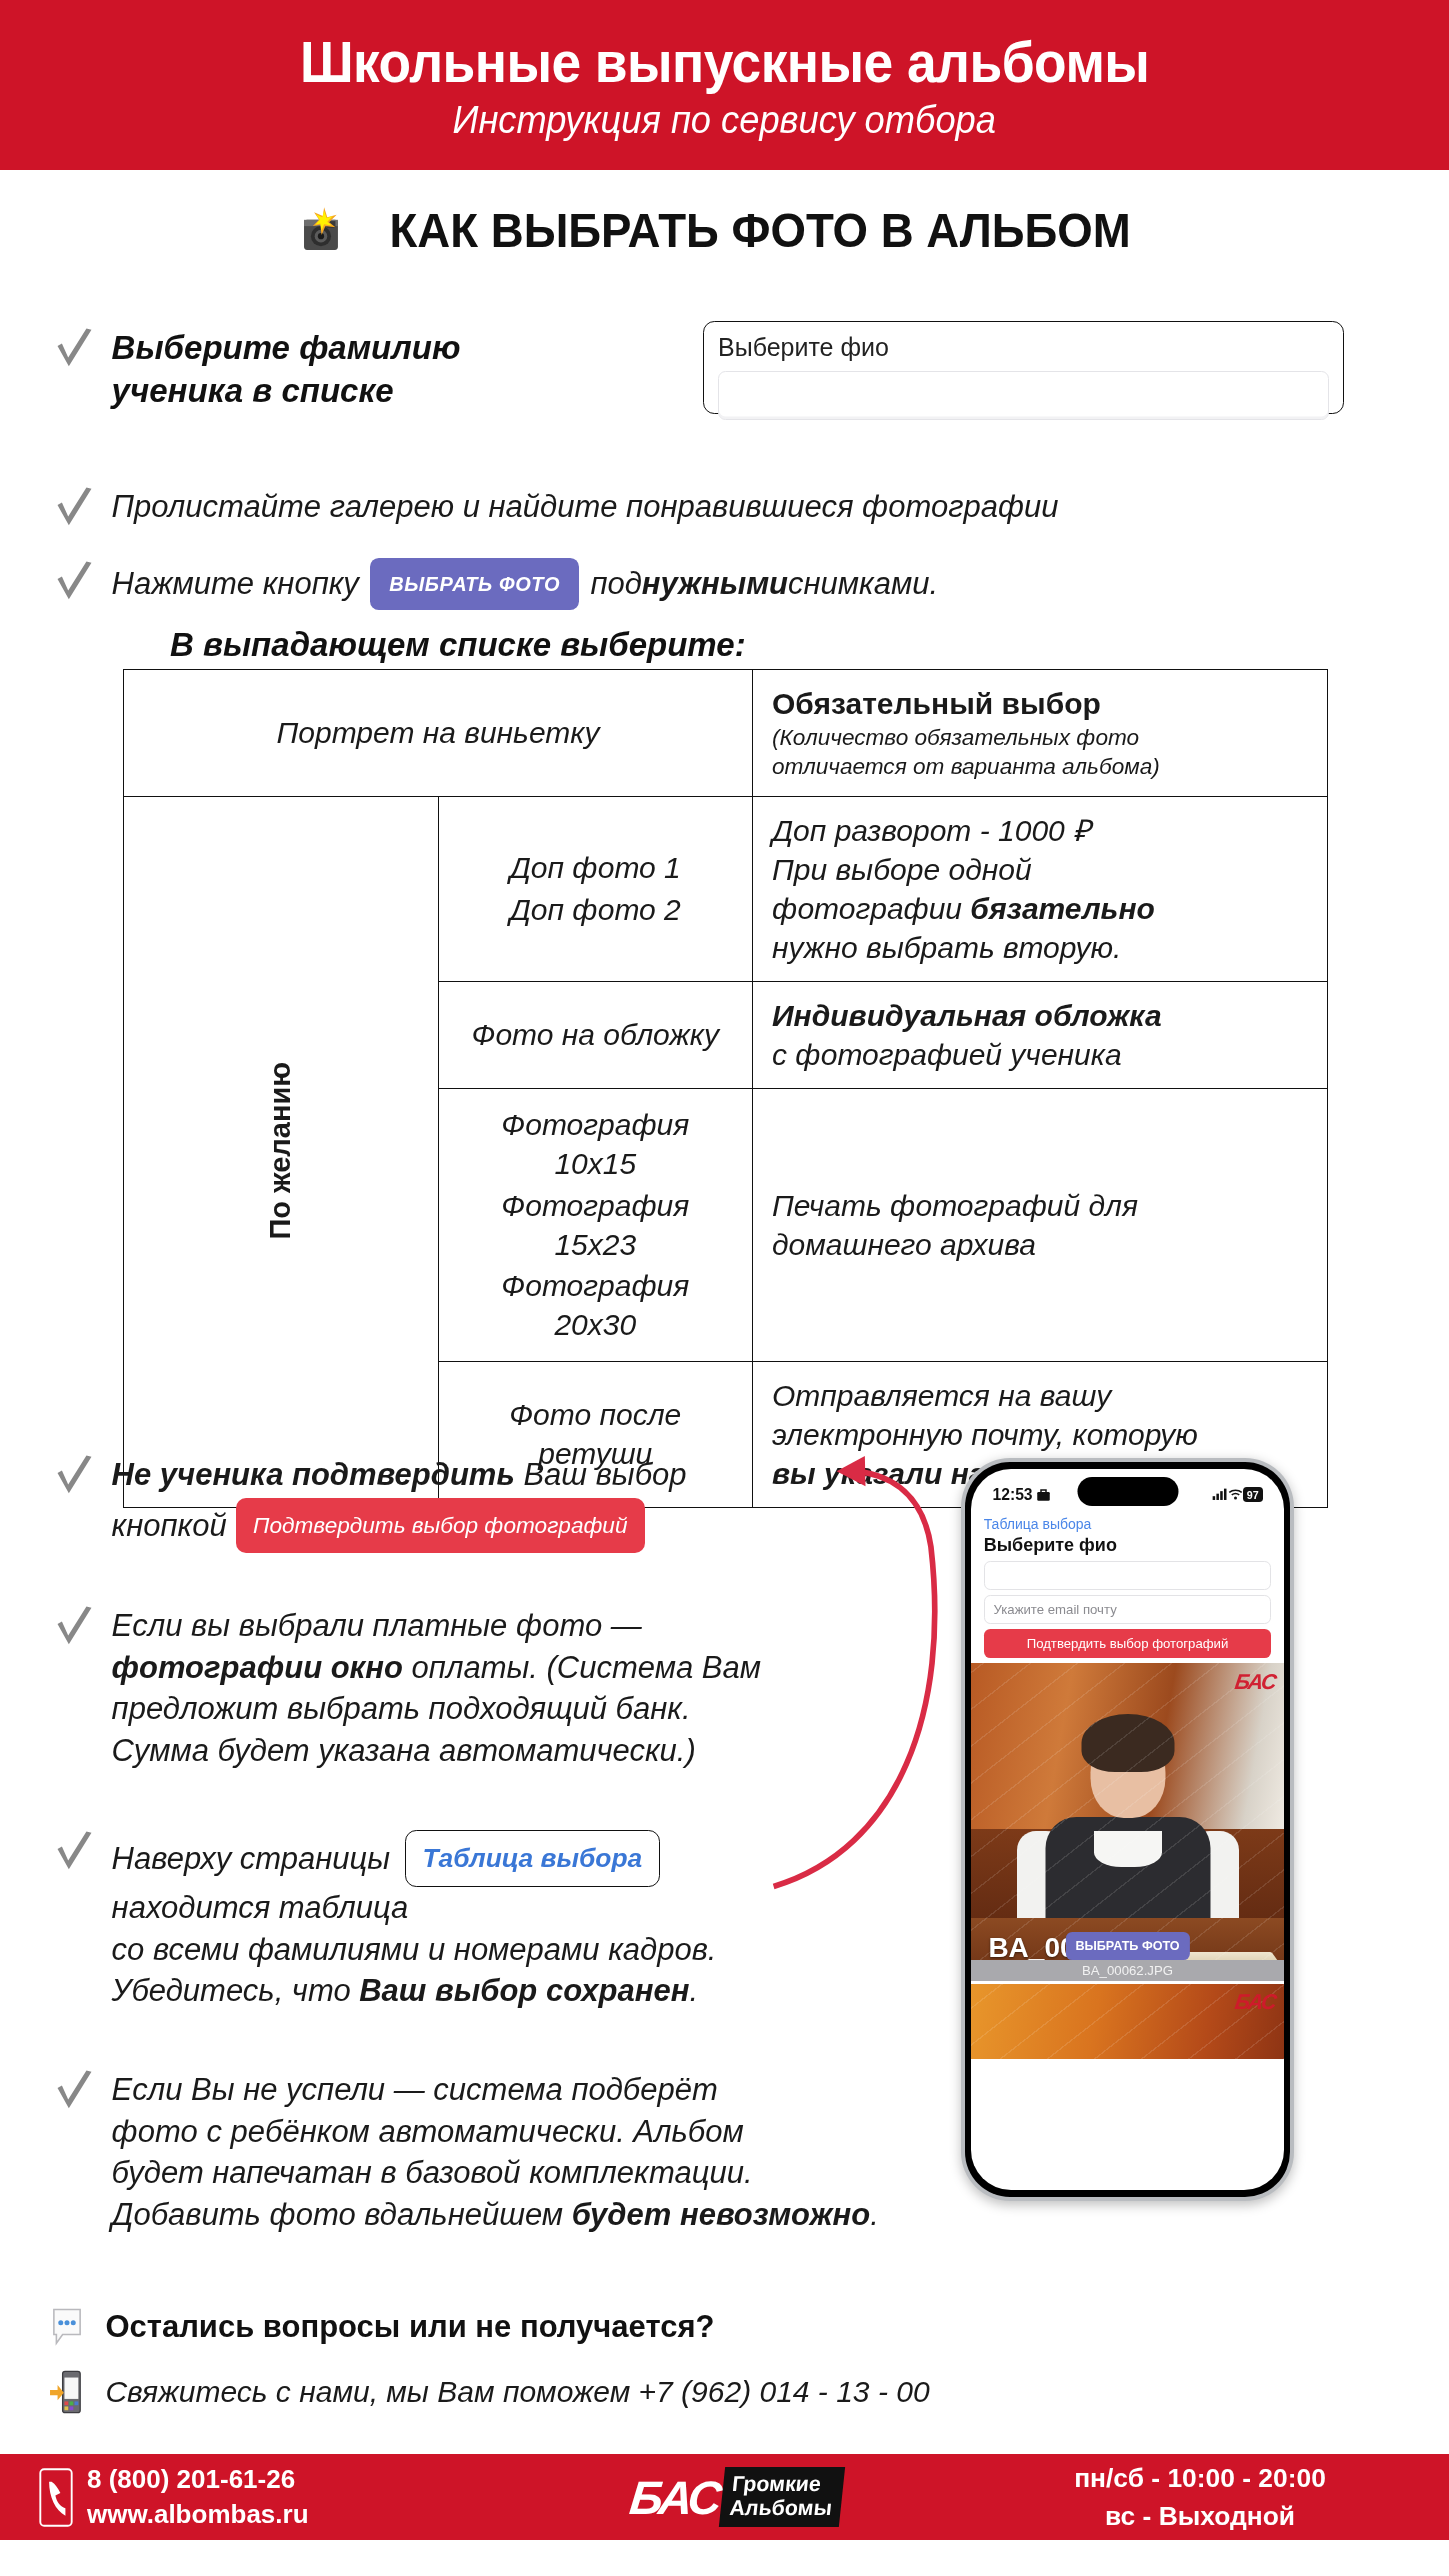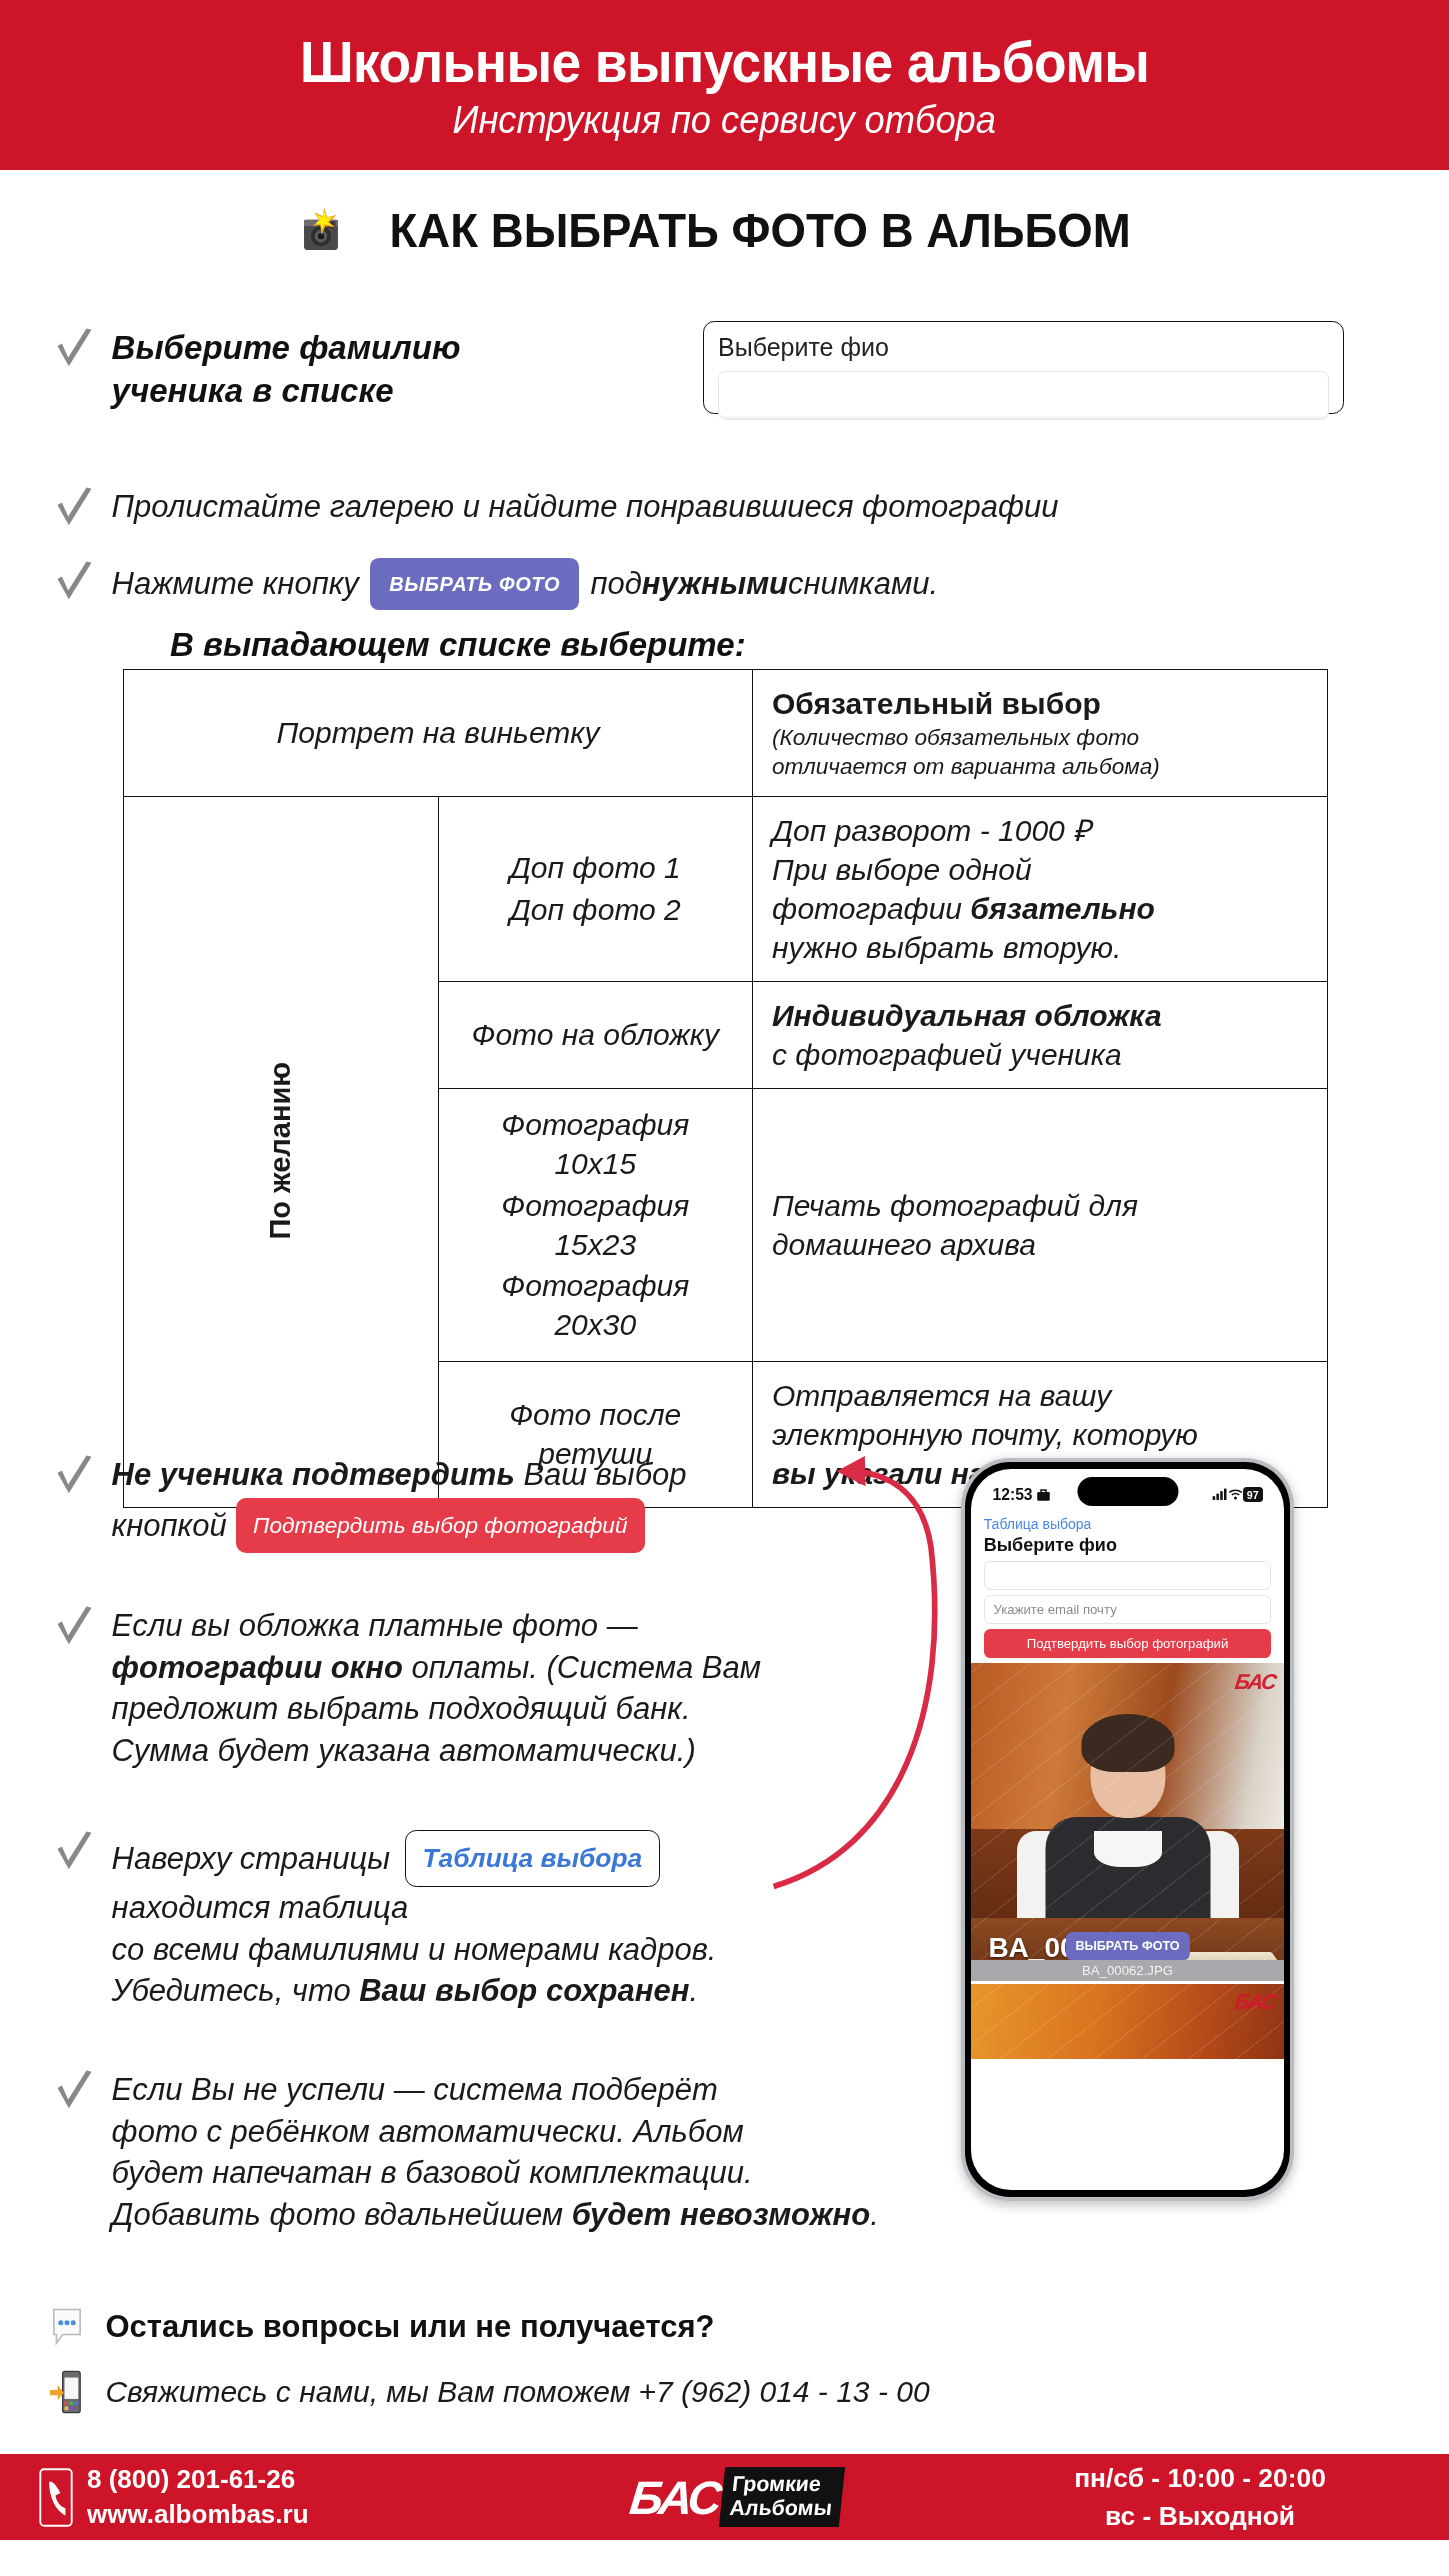--- a/index.html
+++ b/index.html
@@ -477,21 +477,21 @@
         <span class="btn-red">Подтвердить выбор фотографий</span>
       </div>
     </div>
   </div>
 
   <div class="step5 row">
     <svg class="check" viewBox="0 0 62 74">
       <path d="M4 30 L22 62 L58 4 L50 2 L21 48 L11 26 Z" fill="#888"></path>
     </svg>
     <div class="itxt">
-      <div>Если вы обложка платные фото —</div>
+      <div>Если вы выбрали платные фото —</div>
       <div><b>фотографии окно</b><span> оплаты. (Система Вам</span></div>
       <div>предложит выбрать подходящий банк.</div>
       <div>Сумма будет указана автоматически.)</div>
     </div>
   </div>
 
   <div class="step6 row">
     <svg class="check" viewBox="0 0 62 74">
       <path d="M4 30 L22 62 L58 4 L50 2 L21 48 L11 26 Z" fill="#888"></path>
     </svg>

